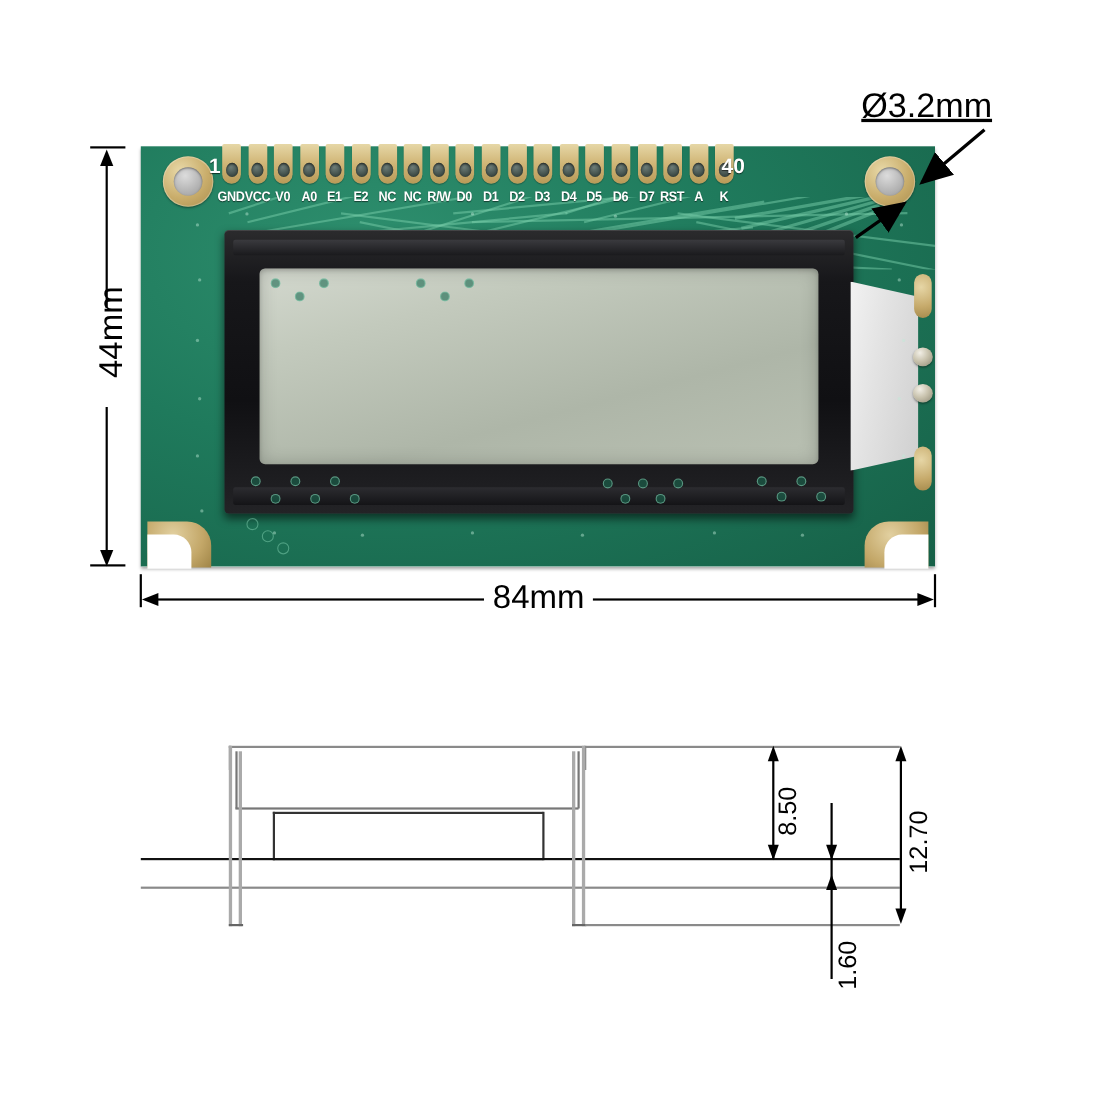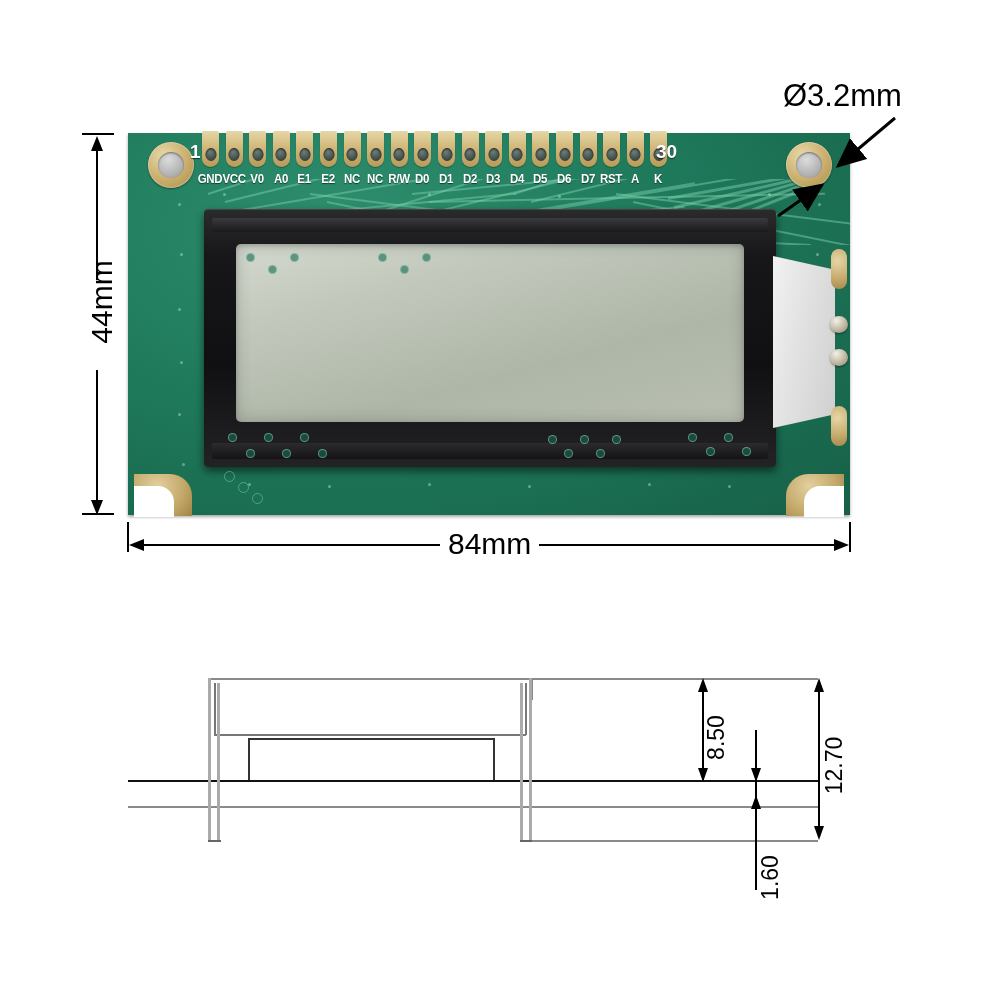--- a/index.html
+++ b/index.html
@@ -199,20 +199,21 @@
   #dim-84-label {
     position: absolute; left: 440px; top: 527px;
     font-size: 30px; color: #000; white-space: nowrap;
     background: #fff; padding: 0 8px;
     font-family: "Liberation Sans", sans-serif;
   }
   #dim-dia-label {
     position: absolute; left: 783px; top: 78px;
     font-size: 31px; color: #000; white-space: nowrap;
     font-family: "Liberation Sans", sans-serif;
+    text-decoration: underline;
   }
 
   
   #sideview { position: absolute; left: 0; top: 620px; width: 1000px; height: 320px; }
   .sv { position: absolute; background: #4a4a4a; }
   .svtxt {
     position: absolute; font-size: 23px; color: #000;
     font-family: "Liberation Sans", sans-serif;
     transform: rotate(-90deg); transform-origin: 50% 50%;
     white-space: nowrap;
@@ -283,21 +284,21 @@
         <div class="pad" style="left: 283.2px;"></div>
         <div class="pad" style="left: 306.8px;"></div>
         <div class="pad" style="left: 330.4px;"></div>
         <div class="pad" style="left: 354px;"></div>
         <div class="pad" style="left: 377.6px;"></div>
         <div class="pad" style="left: 401.2px;"></div>
         <div class="pad" style="left: 424.8px;"></div>
         <div class="pad" style="left: 448.4px;"></div>
       </div>
     <div id="pinnum-1">1</div>
-    <div id="pinnum-20">30</div>
+    <div id="pinnum-20">40</div>
     <div id="pinlabels">
         <div class="plabel" style="left: 14px;">GND</div>
         <div class="plabel" style="left: 37.6px;">VCC</div>
         <div class="plabel" style="left: 61.2px;">V0</div>
         <div class="plabel" style="left: 84.8px;">A0</div>
         <div class="plabel" style="left: 108.4px;">E1</div>
         <div class="plabel" style="left: 132px;">E2</div>
         <div class="plabel" style="left: 155.6px;">NC</div>
         <div class="plabel" style="left: 179.2px;">NC</div>
         <div class="plabel" style="left: 202.8px;">R/W</div>

